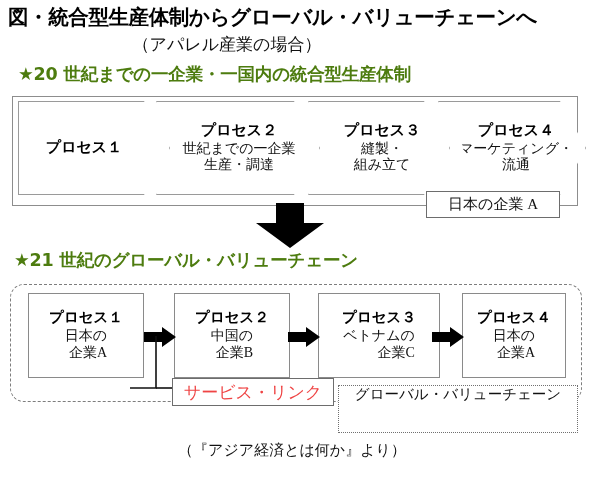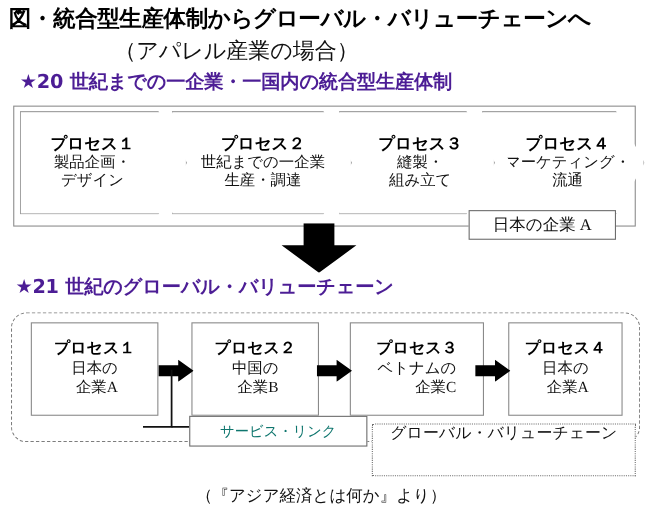--- a/index.html
+++ b/index.html
@@ -29,31 +29,32 @@
     letter-spacing: -0.4px;
     white-space: nowrap;
     color: #000000;
   }
   .subtitle {
     position: absolute;
     left: 0px;
     top: 33px;
     width: 430px;
     text-align: center;
-    font-size: 20px;
+    font-size: 17px;
     color: #111111;
+    padding-left: 12px;
   }
   .section-heading {
     position: absolute;
     font-family: "DejaVu Sans", "Liberation Sans", sans-serif;
     font-weight: bold;
     font-size: 17.5px;
     letter-spacing: -0.2px;
     white-space: nowrap;
-    color: #4c1d95;
+    color: #4d7c0f;
   }
   #heading1 { left: 18px; top: 62px; }
   #heading2 { left: 14px; top: 248px; }
 
   
   .frame1 {
     position: absolute;
     left: 12px;
     top: 96px;
     width: 566px;
@@ -213,23 +214,23 @@
     left: 172px;
     top: 378px;
     width: 162px;
     height: 28px;
     border: 1.5px solid #6d6d6d;
     background: #ffffff;
     box-sizing: border-box;
     display: flex;
     align-items: center;
     justify-content: center;
-    font-size: 13px;
-    white-space: nowrap;
-    color: #0f766e;
+    font-size: 17px;
+    white-space: nowrap;
+    color: #ef4444;
   }
 
   .gvc-box {
     position: absolute;
     left: 338px;
     top: 385px;
     width: 240px;
     height: 48px;
     border: 1.5px dotted #707070;
     background: #ffffff;
@@ -262,24 +263,20 @@
   <div class="main-title">図・統合型生産体制からグローバル・バリューチェーンへ</div>
   <div class="subtitle">（アパレル産業の場合）</div>
 
   <div class="section-heading" id="heading1">★20 世紀までの一企業・一国内の統合型生産体制</div>
 
   <div class="frame1"></div>
 
   <div class="chev-row">
     <div class="chev first" id="chev1">
       <div class="num">プロセス１</div>
-      <div class="desc">
-        <span class="l">製品企画・</span>
-        <span class="l">デザイン</span>
-      </div>
     </div>
 
     <div class="chev arrowed" id="chev2">
       <div class="num">プロセス２</div>
       <div class="desc">
         <span class="l">世紀までの一企業</span>
         <span class="l">生産・調達</span>
       </div>
     </div>
 

